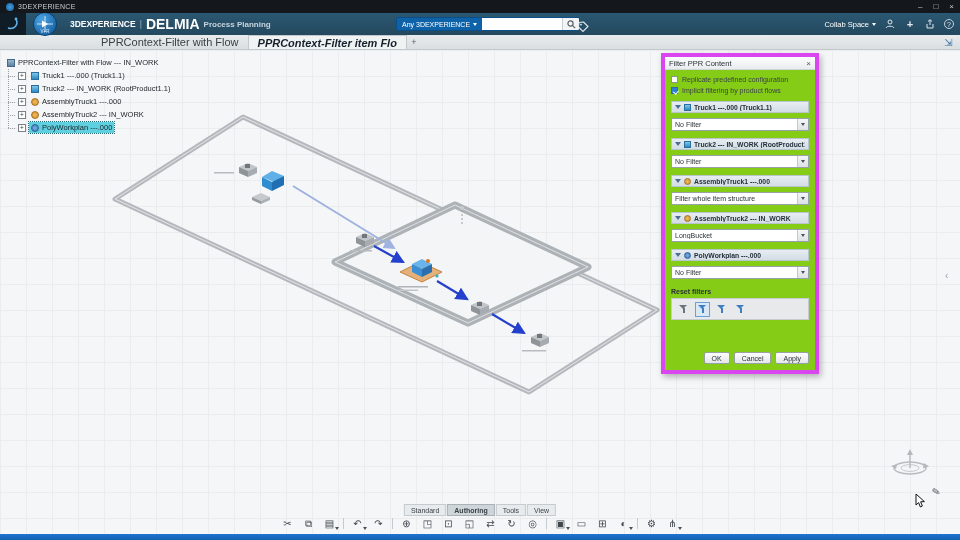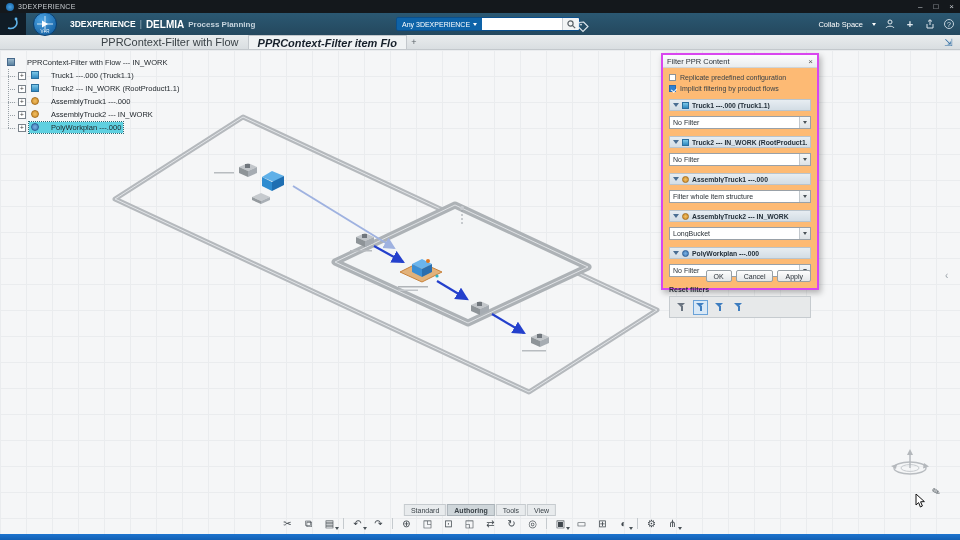--- a/index.html
+++ b/index.html
@@ -17,32 +17,32 @@
   
   .header { position:absolute; left:0; top:13px; width:960px; height:22px; background:linear-gradient(#2b5872,#24485e); z-index:19; }
   .logo3ds { position:absolute; left:0; top:0; width:26px; height:22px; background:#101c26; display:flex; align-items:center; justify-content:center; }
   .compass { position:absolute; left:33px; top:-1px; width:24px; height:24px; border-radius:50%;
     background:radial-gradient(circle at 35% 30%, #4aa2e2, #0b5596); border:1px solid #083f72; z-index:21;
     display:flex; align-items:center; justify-content:center; }
   .compass .vr { position:absolute; bottom:1px; left:0; right:0; text-align:center; font-size:4.5px; color:#e8f2fa; }
   .brand { position:absolute; left:70px; top:0; height:22px; display:flex; align-items:center; gap:4px; white-space:nowrap; }
   .brand .b1 { font-size:8.5px; font-weight:bold; color:#ffffff; }
   .brand .bsep { font-size:8.5px; color:#9fb4c2; }
-  .brand .b2 { font-size:10px; font-weight:bold; color:#ffffff; }
+  .brand .b2 { font-size:14px; font-weight:bold; color:#ffffff; }
   .brand .b3 { font-size:8px; color:#c6d4de;font-weight:bold; }
   .search { position:absolute; left:396px; top:4px; height:14px; display:flex; align-items:stretch; border-radius:2px; overflow:hidden; border:1px solid #0a4f8c; }
   .scope { background:#0e63a8; border:none; color:#fff; font-size:7px; padding:0 5px; display:flex; align-items:center; gap:3px; cursor:pointer; font-family:inherit; }
   .caret { width:0; height:0; border-left:2.5px solid transparent; border-right:2.5px solid transparent; border-top:3px solid #fff; display:inline-block; }
   .caret.dark { border-top-color:#4a5258; }
   .sinput { width:80px; border:none; font-size:7px; padding:18px 3px; color:#333; outline:none; background:#fff; font-family:inherit; }
   .sinput::placeholder { color:#9aa2a8; }
   .sbtn { width:17px; background:#f2f4f5; border:none; border-left:1px solid #c9ced2; display:flex; align-items:center; justify-content:center; cursor:pointer; }
   .tagbtn { position:absolute; left:577px; top:6px; width:12px; height:12px; cursor:pointer; }
   .hright { position:absolute; right:6px; top:0; height:22px; display:flex; align-items:center; gap:8px; }
-  .collab { display:flex; align-items:center; gap:9px; font-size:7.5px; color:#fff; cursor:pointer; white-space:nowrap; }
+  .collab { display:flex; align-items:center; gap:3px; font-size:7.5px; color:#fff; cursor:pointer; white-space:nowrap; }
   .hic { color:#dfe8ee; font-size:9px; display:flex; align-items:center; justify-content:center; width:12px; height:12px; cursor:pointer; }
   .hic.plus { font-size:11px; font-weight:bold; }
   .hic.help { border:1px solid #c4d2dc; border-radius:50%; font-size:7px; width:10px; height:10px; }
 
   
   .tabbar { position:absolute; left:0; top:35px; width:960px; height:15px; background:linear-gradient(#e9eced,#d9dee1);
     border-bottom:1px solid #c3c8cc; display:flex; align-items:stretch; padding-left:92px; z-index:18; }
   .tab { font-size:11px; color:#3a4247; padding:0 9px; line-height:14px; cursor:pointer; white-space:nowrap; }
   .tab.active { font-weight:bold; font-style:italic; color:#16202a; background:#f0f3f4; border:1px solid #c3c8cc; border-bottom:none; }
   .tabadd { width:14px; text-align:center; line-height:14px; font-size:9px; color:#5a6268; cursor:pointer; }
@@ -54,31 +54,31 @@
     background-size:26px 26px; overflow:hidden; }
   .scene { position:absolute; left:0; top:0; }
 
   
   .tree { position:absolute; left:5px; top:6px; font-size:7.5px; color:#1d2328; z-index:5; }
   .tree::before { content:""; position:absolute; left:3px; top:13px; bottom:6px; border-left:1px dotted #98a0a6; }
   .trow { display:flex; align-items:center; height:13px; gap:3px; white-space:nowrap; cursor:default; position:relative; }
   .trow.child { padding-left:13px; }
   .trow.child::before { content:""; position:absolute; left:3px; top:6.5px; width:7px; border-top:1px dotted #98a0a6; }
   .exp { width:8px; height:8px; border:1px solid #7a828a; background:#fff; font-size:6.5px; line-height:6px; text-align:center; color:#333; flex:none; z-index:1; }
-  .rowbody { display:flex; gap:12px; padding:1px 2px; }
+  .rowbody { display:flex; align-items:center; gap:3px; padding:1px 2px; }
   .rowbody.selected { background:#5fd0e0; outline:1px dotted #2a6a74; }
   .ticon { width:8px; height:8px; flex:none; }
   .icon-root { background:linear-gradient(#9cb9cc,#5a82a0); border:1px solid #46688a; }
   .icon-truck { background:linear-gradient(#7cc8e8,#2f88c0); border:1px solid #2a6f9e; }
   .icon-asm { background:radial-gradient(#f0be62,#cf8c28); border:1px solid #a8701e; border-radius:50%; }
   .icon-wp { background:radial-gradient(#7ab0e0,#3a78b8); border:1px solid #2f5f96; border-radius:50%; }
 
   
-  .dialog { position:absolute; left:661px; top:53px; width:158px; height:237px; background:#fdba74;
-    border:2px solid #d946ef; box-shadow:2px 3px 6px rgba(0,0,0,.28); z-index:10; font-size:7.5px; color:#333; }
+  .dialog { position:absolute; left:661px; top:53px; width:158px; height:321px; background:#84cc16;
+    border:4px solid #d946ef; box-shadow:2px 3px 6px rgba(0,0,0,.28); z-index:10; font-size:7.5px; color:#333; }
   .dlg-title { height:13px; display:flex; align-items:center; justify-content:space-between; padding:0 4px;
     background:linear-gradient(#fcfdfe,#e9ecee); border-bottom:1px solid #cfd4d8; color:#2a3138; }
   .dlg-close { color:#555; font-size:8px; cursor:pointer; line-height:13px; }
   .dlg-body { padding:6px 6px 0 6px; }
   .cbrow { display:flex; align-items:center; gap:4px; margin-bottom:4px; color:#3a4248; font-size:7px; cursor:pointer; }
   .cb { width:7px; height:7px; border:1px solid #8a9298; background:#fff; flex:none; position:relative; }
   .cb.checked { background:#2f80d0; border-color:#2a6ab0; }
   .cb.checked::after { content:""; position:absolute; left:1.5px; top:0.5px; width:2.5px; height:4px;
     border:solid #fff; border-width:0 1.5px 1.5px 0; transform:rotate(40deg); }
   .sec { margin-top:7px; }

